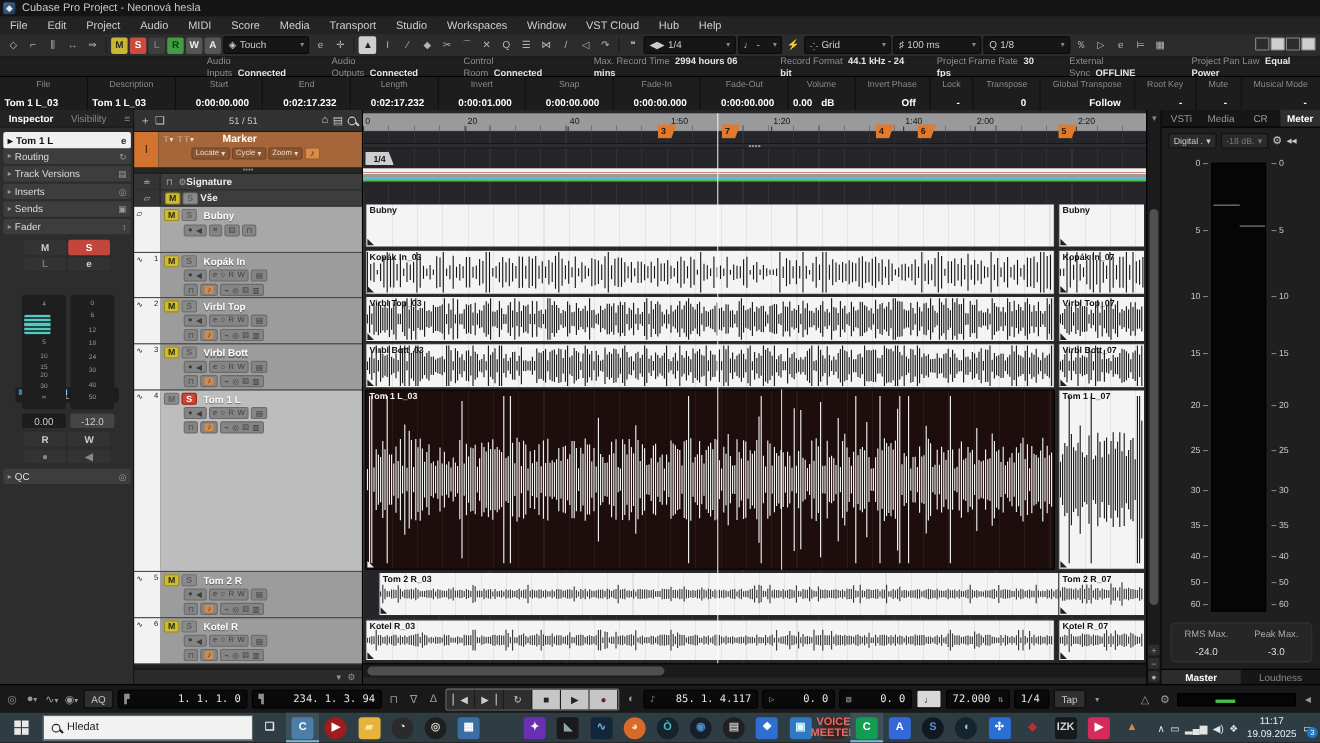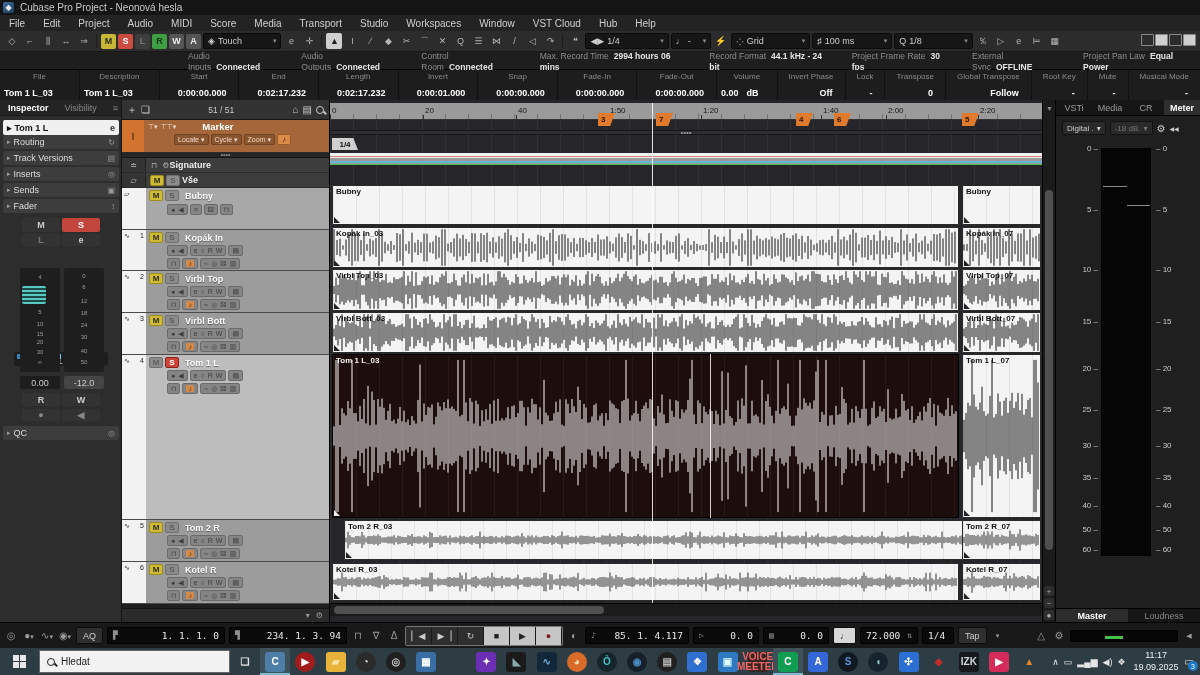--- a/index.html
+++ b/index.html
@@ -944,20 +944,26 @@
     <span class="msl rgt" style="top: 105px;">5</span>
     <span class="msl rgt" style="top: 165px;">10</span>
     <span class="msl rgt" style="top: 217px;">15</span>
     <span class="msl rgt" style="top: 264px;">20</span>
     <span class="msl rgt" style="top: 305px;">25</span>
     <span class="msl rgt" style="top: 341px;">30</span>
     <span class="msl rgt" style="top: 373px;">35</span>
     <span class="msl rgt" style="top: 401px;">40</span>
     <span class="msl rgt" style="top: 425px;">50</span>
     <span class="msl rgt" style="top: 445px;">60</span>
+  <div id="rmsbox">
+    <div>RMS Max.</div>
+      <div>Peak Max.</div>
+    <div class="val">-24.0</div>
+      <div class="val">-3.0</div>
+  </div>
   <div id="rp-bot">
     <span class="t on">Master</span>
       <span class="t">Loudness</span>
   </div>
 </div>
 
 <div id="transport" class="abs">
   <span class="tpico">◎</span>
   <span class="tpico"><span>●</span><span style="font-size:7px">▾</span></span>
   <span class="tpico"><span>∿</span><span style="font-size:7px">▾</span></span>

